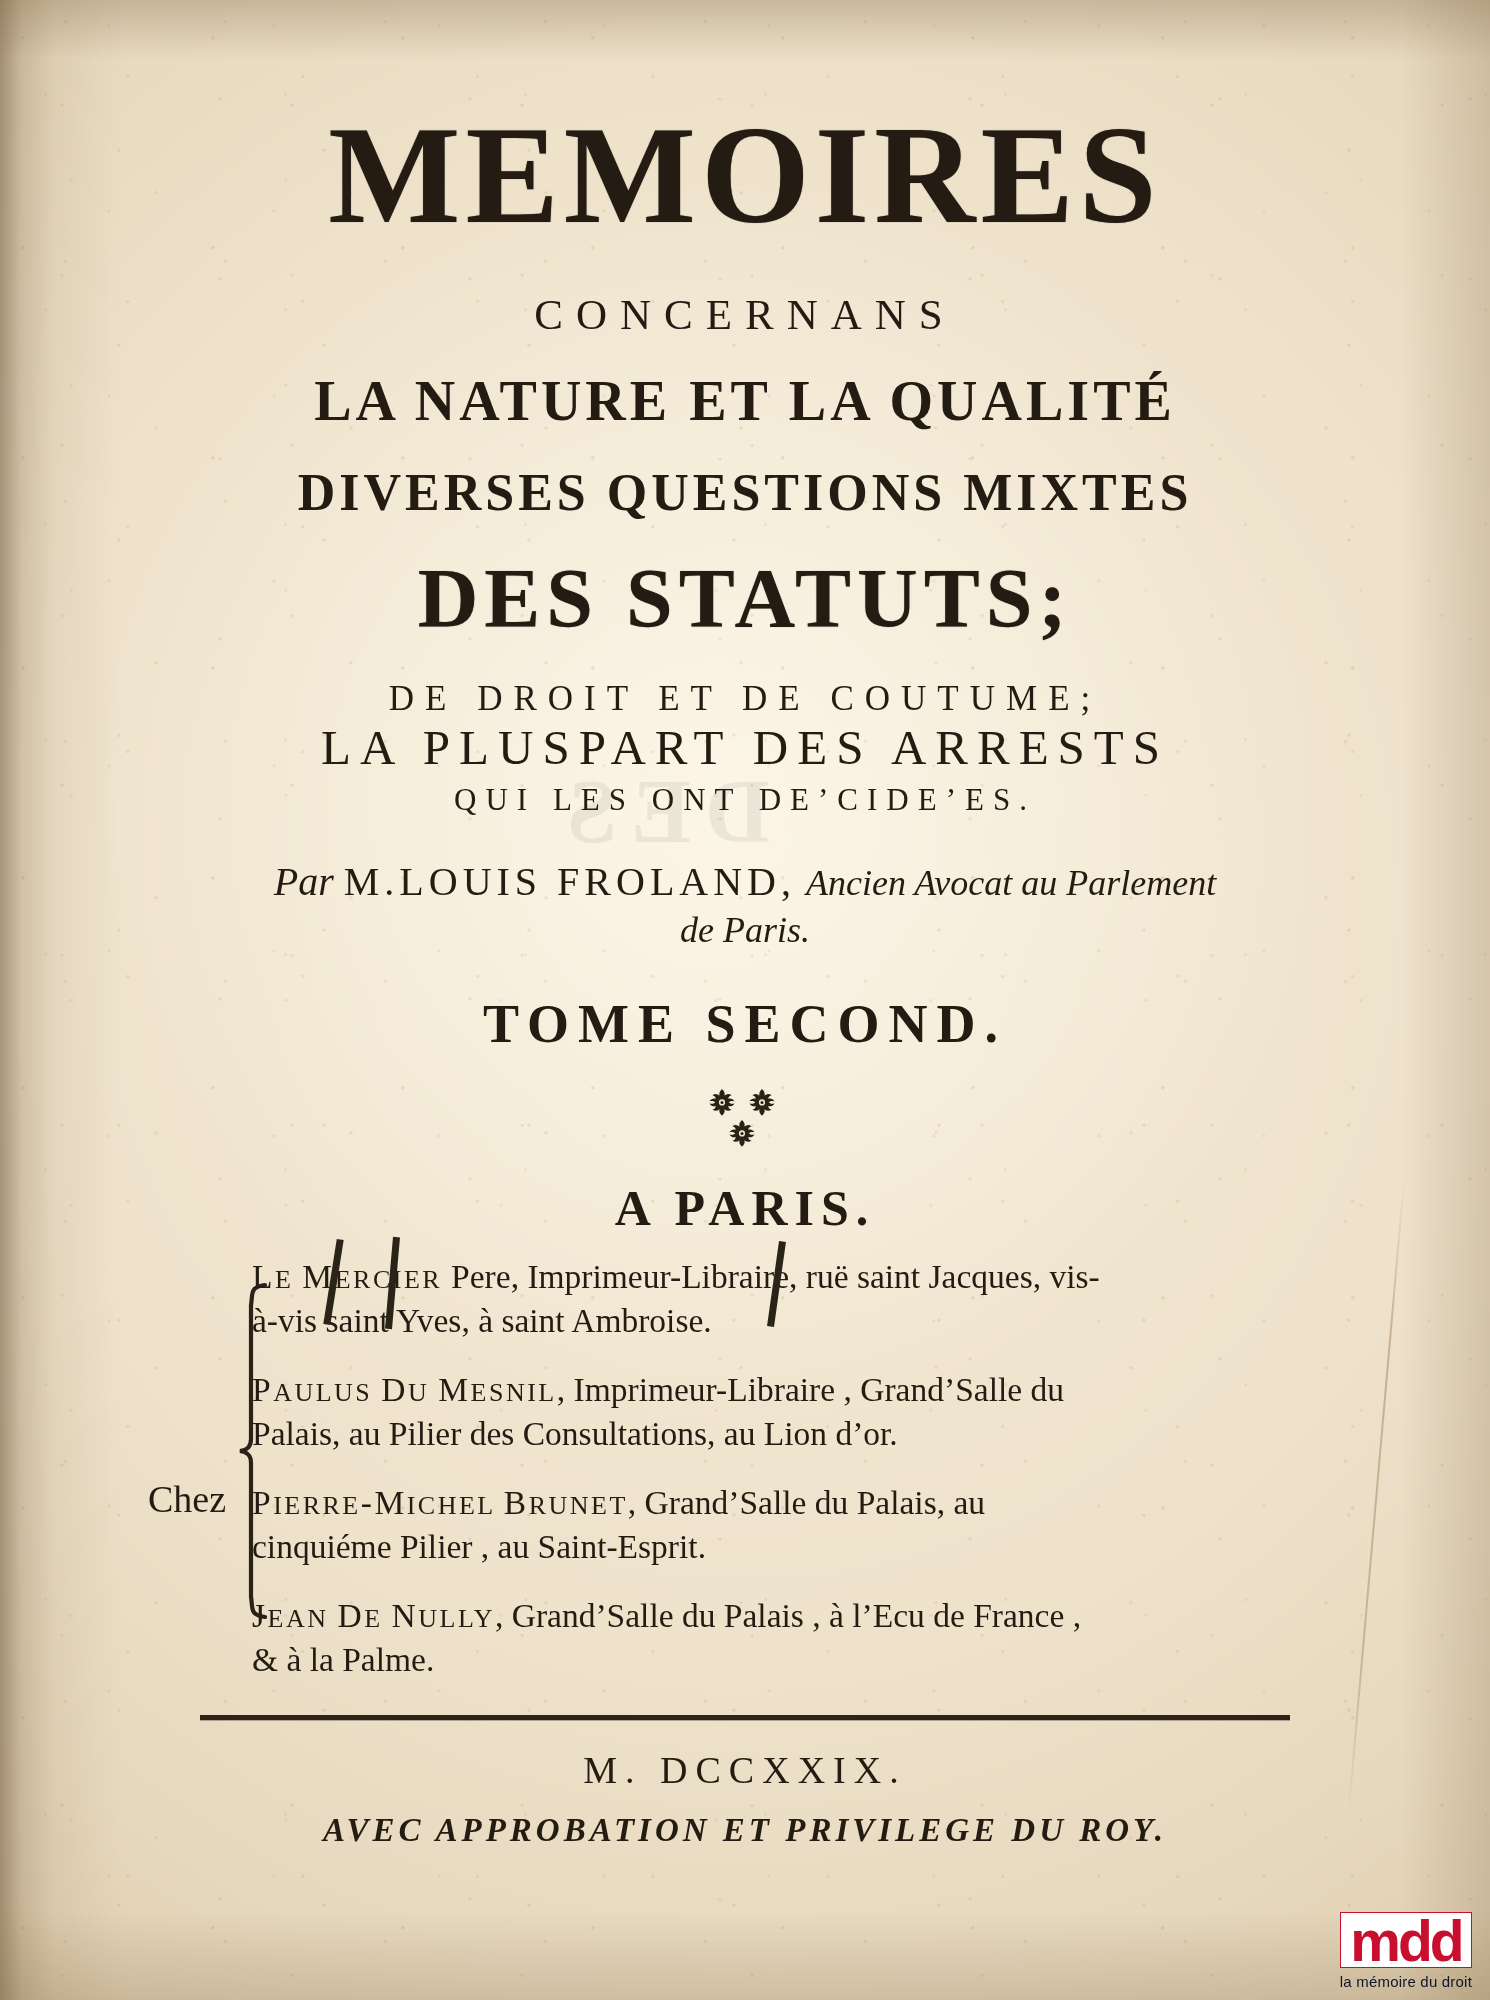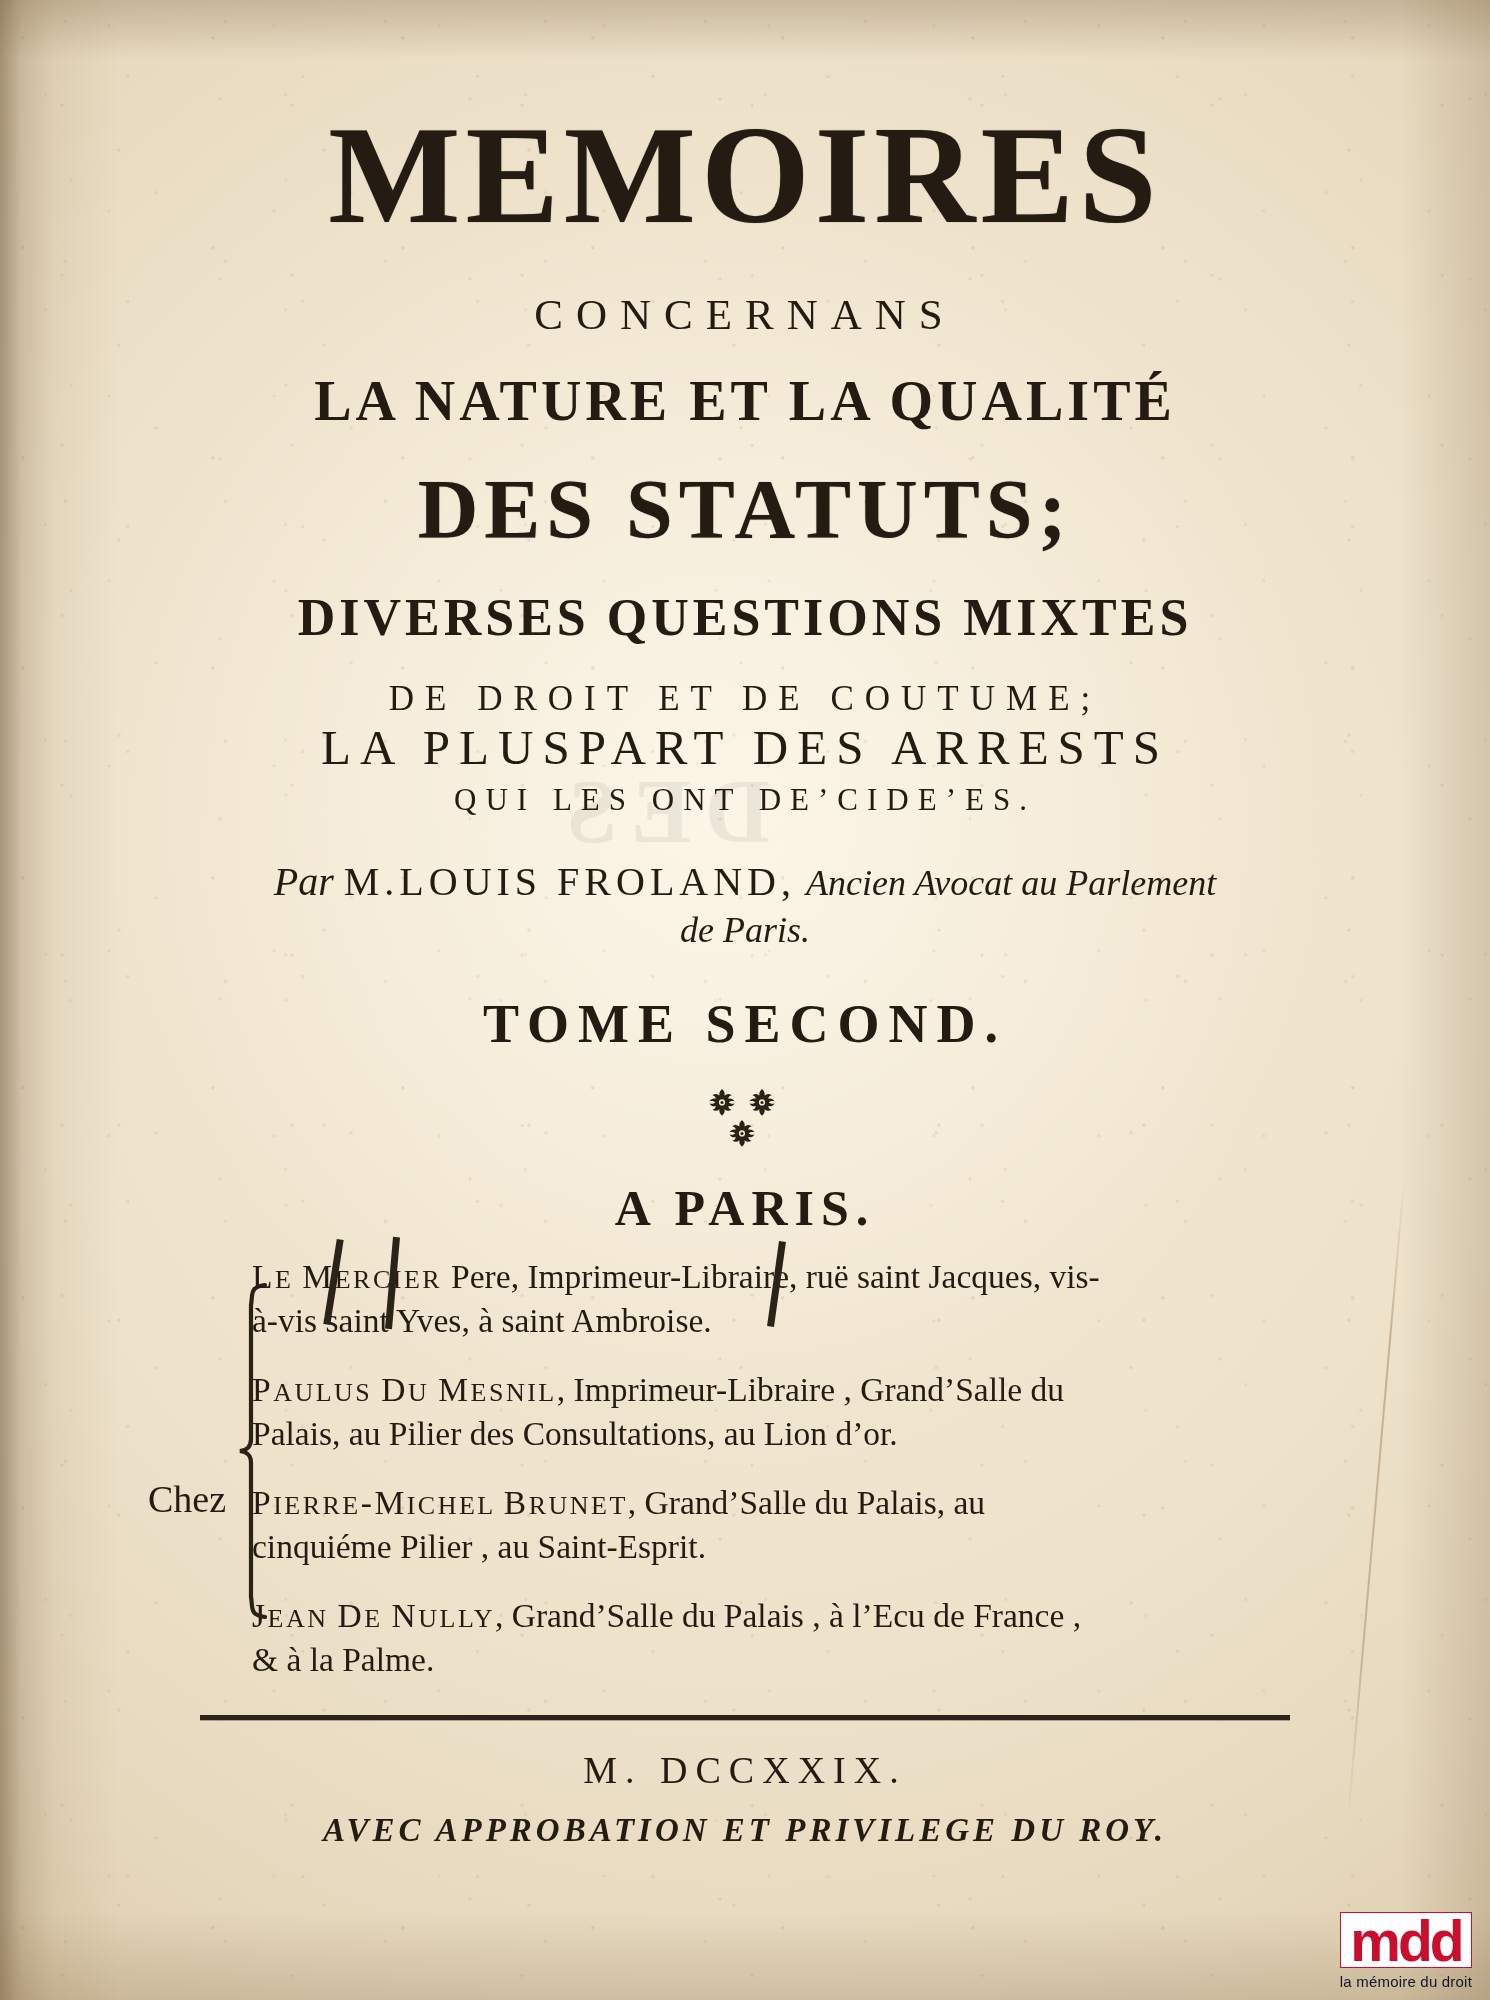--- a/index.html
+++ b/index.html
@@ -164,22 +164,22 @@
   <div id="rightedge"></div>
   <div id="botedge"></div>
   <div id="crease"></div>
 </div>
 
 <div id="content">
 
   <div class="line t-main">MEMOIRES</div>
   <div class="line t-concernans">CONCERNANS</div>
   <div class="line t-nature">LA NATURE ET LA QUALITÉ</div>
+  <div class="line t-diverses">DIVERSES QUESTIONS MIXTES</div>
   <div class="line t-statuts">DES STATUTS;</div>
-  <div class="line t-diverses">DIVERSES QUESTIONS MIXTES</div>
   <div class="line t-droit">DE DROIT ET DE COUTUME;</div>
   <div class="line t-pluspart">LA PLUSPART DES ARRESTS</div>
   <div class="line t-qui">QUI LES ONT DE’CIDE’ES.</div>
 
   <div class="line t-author">
     <span class="par">Par</span>
     <span class="name">M.</span><span class="name">LOUIS FROLAND,</span>
     <span class="role">Ancien Avocat au Parlement</span>
   </div>
   <div class="line t-author2">de Paris.</div>

